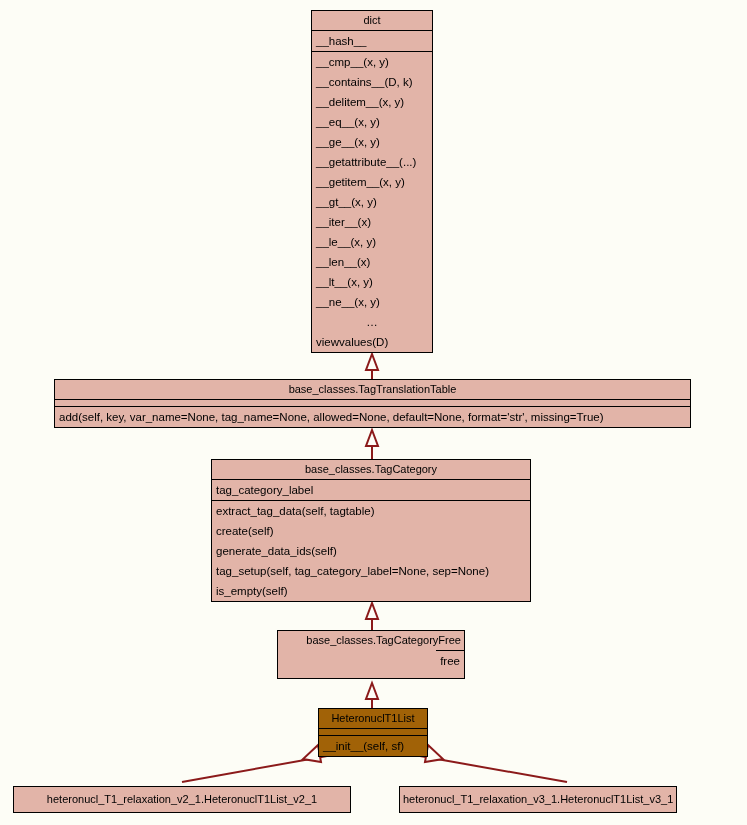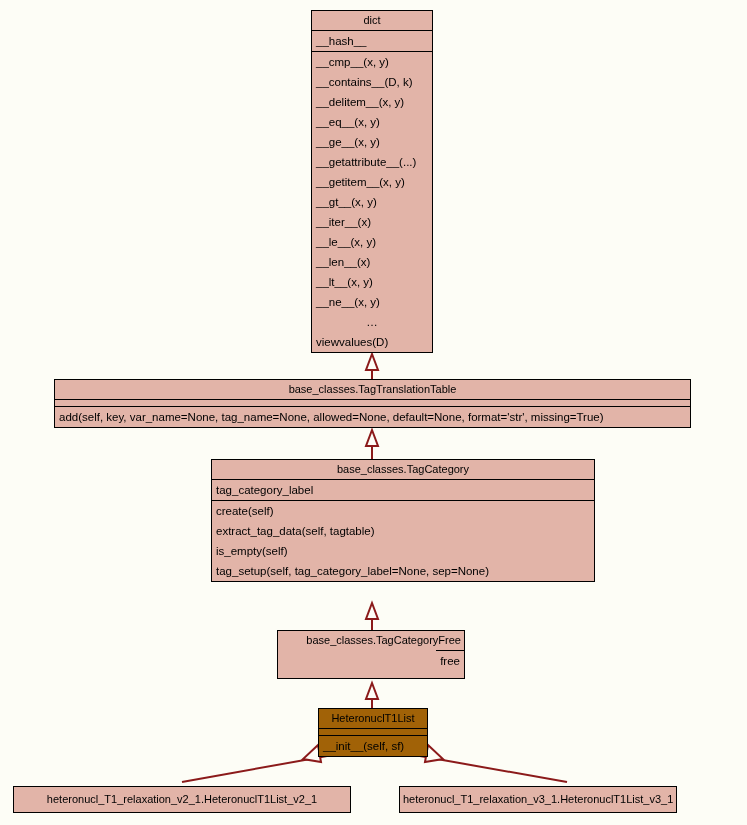--- a/index.html
+++ b/index.html
@@ -133,30 +133,31 @@
   </div>
 
   <div class="uml-box" style="left:54px; top:379px; width:637px;">
     <div class="compartment cmp-title">base_classes.TagTranslationTable</div>
     <div class="compartment cmp-empty"></div>
     <div class="compartment cmp-rows">
       <div class="row">add(self, key, var_name=None, tag_name=None, allowed=None, default=None, format='str', missing=True)</div>
     </div>
   </div>
 
-  <div class="uml-box" style="left:211px; top:459px; width:384px;">
+  <div class="uml-box" style="left:211px; top:459px; width:320px;">
     <div class="compartment cmp-title">base_classes.TagCategory</div>
     <div class="compartment cmp-rows">
       <div class="row">tag_category_label</div>
     </div>
     <div class="compartment cmp-rows">
+      <div class="row">extract_tag_data(self, tagtable)</div>
       <div class="row">create(self)</div>
-      <div class="row">extract_tag_data(self, tagtable)</div>
+      <div class="row">generate_data_ids(self)</div>
+      <div class="row">tag_setup(self, tag_category_label=None, sep=None)</div>
       <div class="row">is_empty(self)</div>
-      <div class="row">tag_setup(self, tag_category_label=None, sep=None)</div>
     </div>
   </div>
 
   <div class="uml-box" style="left:277px; top:630px; width:188px;align-items:flex-end;">
     <div class="compartment cmp-title">base_classes.TagCategoryFree</div>
     <div class="compartment cmp-rows">
       <div class="row">free</div>
     </div>
     <div class="compartment cmp-empty"></div>
   </div>

